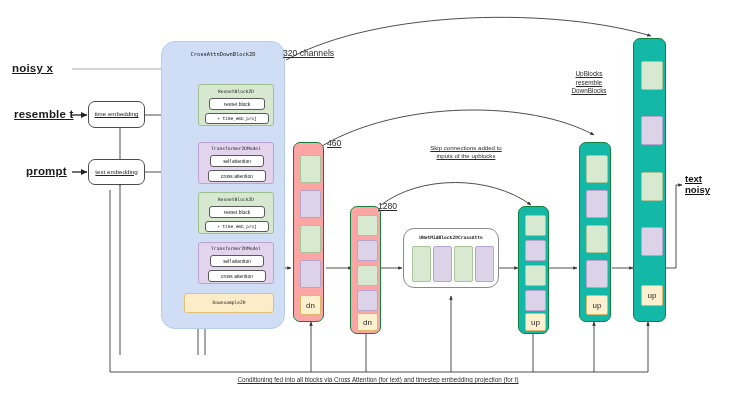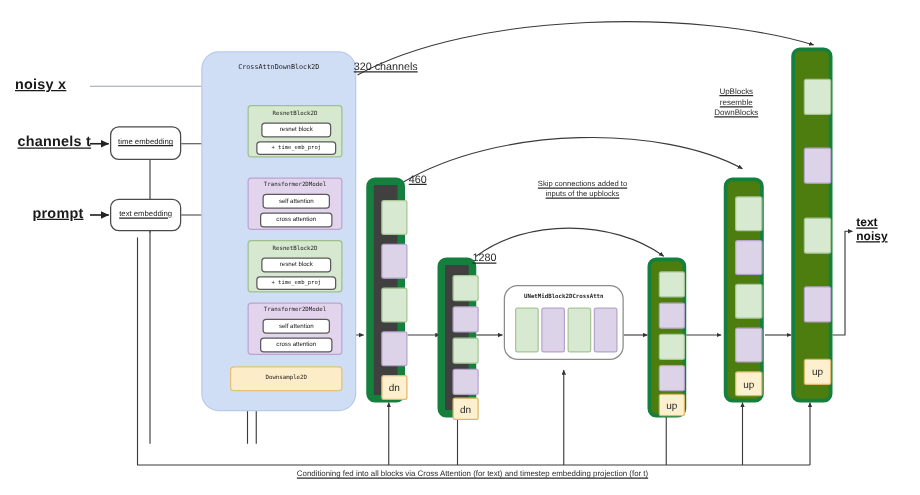--- a/index.html
+++ b/index.html
@@ -30,22 +30,22 @@
   .sub-title{position:absolute;left:0;right:0;text-align:center;
              font-family:"DejaVu Sans Mono", monospace;font-size:4.6px;color:#1c1c1c;}
 
   .pill{position:absolute;background:#ffffff;border:1px solid #5a5a5a;border-radius:3px;
         display:flex;align-items:center;justify-content:center;
         font-size:4.9px;color:#161616;white-space:nowrap;}
   .pill.mono{font-family:"DejaVu Sans Mono", monospace;font-size:4.4px;}
 
   
   .col{border-radius:7px;}
-  .col-dn{background:#404040;border:6px solid #15803d;}
-  .col-up{background:#4d7c0f;border:3px solid #15803d;}
+  .col-dn{background:#fca5a5;border:1px solid #15803d;}
+  .col-up{background:#14b8a6;border:1px solid #15803d;}
   .cell{position:absolute;border-radius:2px;}
   .cell-g{background:#d8e9d1;border:1px solid #a7c596;}
   .cell-p{background:#ddd3e9;border:1px solid #b7a4cc;}
   .tag{position:absolute;background:#fdf0cf;border:1px solid #dcb96a;border-radius:2px;
        display:flex;align-items:center;justify-content:center;
        font-size:8px;color:#2a2a2a;}
 
   
   .midblock{background:#ffffff;border:1px solid #8a8a8a;border-radius:11px;}
   .mid-title{position:absolute;left:0;right:0;text-align:center;
@@ -134,21 +134,21 @@
       <path d="M311,372 L311,322" marker-end="url(#ah)"></path>
       <path d="M366,372 L366,322" marker-end="url(#ah)"></path>
       <path d="M451,372 L451,296" marker-end="url(#ah)"></path>
       <path d="M533,372 L533,322" marker-end="url(#ah)"></path>
       <path d="M594,372 L594,322" marker-end="url(#ah)"></path>
       <path d="M648,372 L648,322" marker-end="url(#ah)"></path>
     </g>
   </svg>
 
   <div class="abs in-label" style="left:12px;top:62px;">noisy x</div>
-  <div class="abs in-label" style="left:14px;top:108px;">channels t</div>
+  <div class="abs in-label" style="left:14px;top:108px;">resemble t</div>
   <div class="abs in-label" style="left:26px;top:165px;">prompt</div>
 
   <div class="abs emb" style="left:88px;top:101px;width:57px;height:27px;">time embedding</div>
   <div class="abs emb" style="left:88px;top:159px;width:57px;height:26px;">text embedding</div>
 
   <div class="abs downblock" style="left:161px;top:41px;width:124px;height:288px;">
 
     <div class="blk-title" style="top:9px;">CrossAttnDownBlock2D</div>
 
     <div class="sub sub-res" style="left:36px;top:42px;width:74px;height:40px;">

